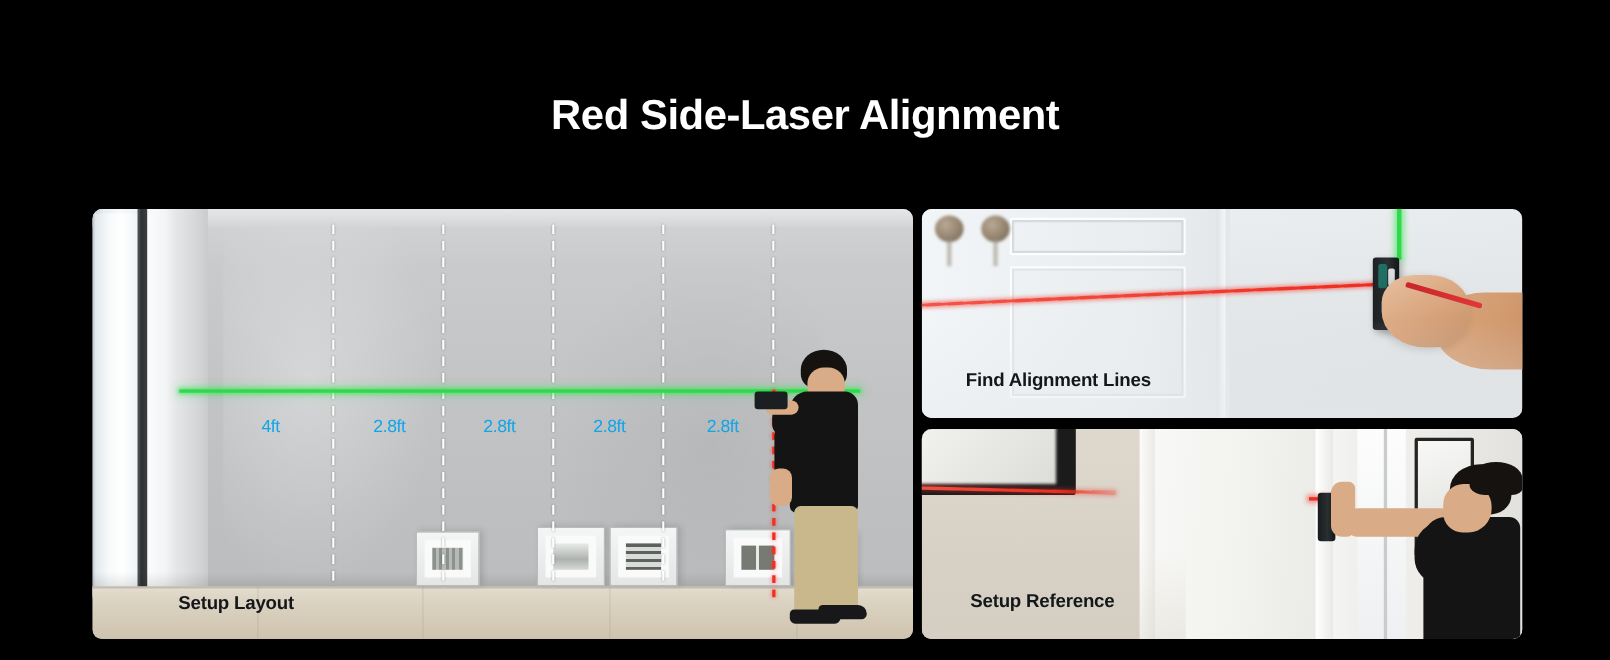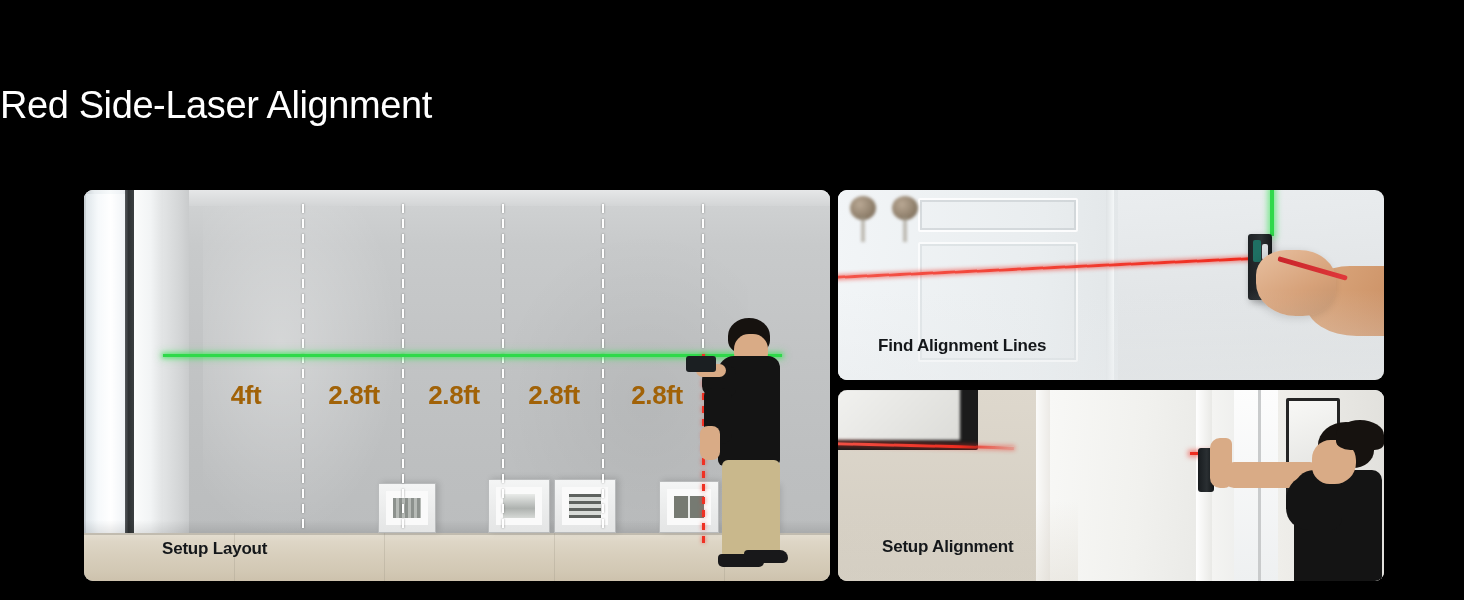--- a/index.html
+++ b/index.html
@@ -7,22 +7,22 @@
     width:1464px; height:600px;
     background:#000; overflow:hidden;
     font-family:"Liberation Sans", sans-serif;
   }
   .page{ position:relative; width:1464px; height:600px; background:#000; }
 
   
   .header{ position:absolute; left:0; top:0; width:1464px; height:180px; }
   .title{
     position:absolute; left:0; top:84px; width:1464px;
-    text-align:left; color:#ffffff;
-    font-size:38px; font-weight:400; letter-spacing:-0.4px;
+    text-align:center; color:#ffffff;
+    font-size:38px; font-weight:700; letter-spacing:-0.4px;
   }
   .subtitle{
     position:absolute; left:0; top:134px; width:1464px;
     text-align:center; color:#f2f2f2;
     font-size:19px; font-weight:400; letter-spacing:0.1px;
   }
 
   
   .panel{ position:absolute; overflow:hidden; border-radius:9px; }
   .panel-left{ left:84px; top:190px; width:746px; height:391px; }
@@ -124,21 +124,21 @@
   }
   .l-dash-red-bot{
     position:absolute; top:164px; width:2.5px; height:192px; z-index:23;
     background-image:linear-gradient(#ef3124 55%, rgba(255,255,255,0) 0%);
     background-size:2.5px 13px; background-repeat:repeat-y;
     filter:drop-shadow(0 0 2px rgba(240,50,40,.7));
   }
   
   .l-meas{
     position:absolute; top:190px; z-index:26;
-    color:#a16207; font-size:26px; font-weight:700; letter-spacing:-0.4px;
+    color:#0ea5e9; font-size:16px; font-weight:400; letter-spacing:-0.4px;
     text-align:center; white-space:nowrap; transform:translateX(-50%);
   }
 
   
   .frame{
     position:absolute; bottom:48px; z-index:18;
     background:linear-gradient(180deg,#f4f5f5,#e4e5e5);
     border:1px solid #b9bbbc;
     box-shadow:3px -1px 6px rgba(0,0,0,.13);
   }
@@ -461,17 +461,17 @@
         <div class="p-skin" style="left:20px; top:4px;  width:22px; height:50px; border-radius:10px 6px 8px 10px;"></div>
         <div class="p-skin" style="left:34px; top:28px; width:96px; height:26px; border-radius:10px;"></div>
         <div class="p-torso" style="left:104px; top:36px; width:88px; height:111px; border-radius:20px 10px 0 0;"></div>
         <div class="p-arm" style="left:96px; top:40px; width:56px; height:56px; border-radius:26px 14px 12px 22px;"></div>
         <div class="p-hair" style="left:128px; top:-12px; width:56px; height:46px;"></div>
         <div class="p-head p-skin" style="left:122px; top:6px; width:44px; height:44px; border-radius:42% 46% 48% 40%;"></div>
         <div class="p-hair" style="left:146px; top:-14px; width:48px; height:30px; border-radius:50% 50% 20% 30%;"></div>
       </div>
 
       <div class="br-capfade"></div>
-      <div class="caption cap-br">Setup Alignment</div>
+      <div class="caption cap-br">Setup Reference</div>
     </div>
   </div>
 
 </div>
 
 </body></html>

